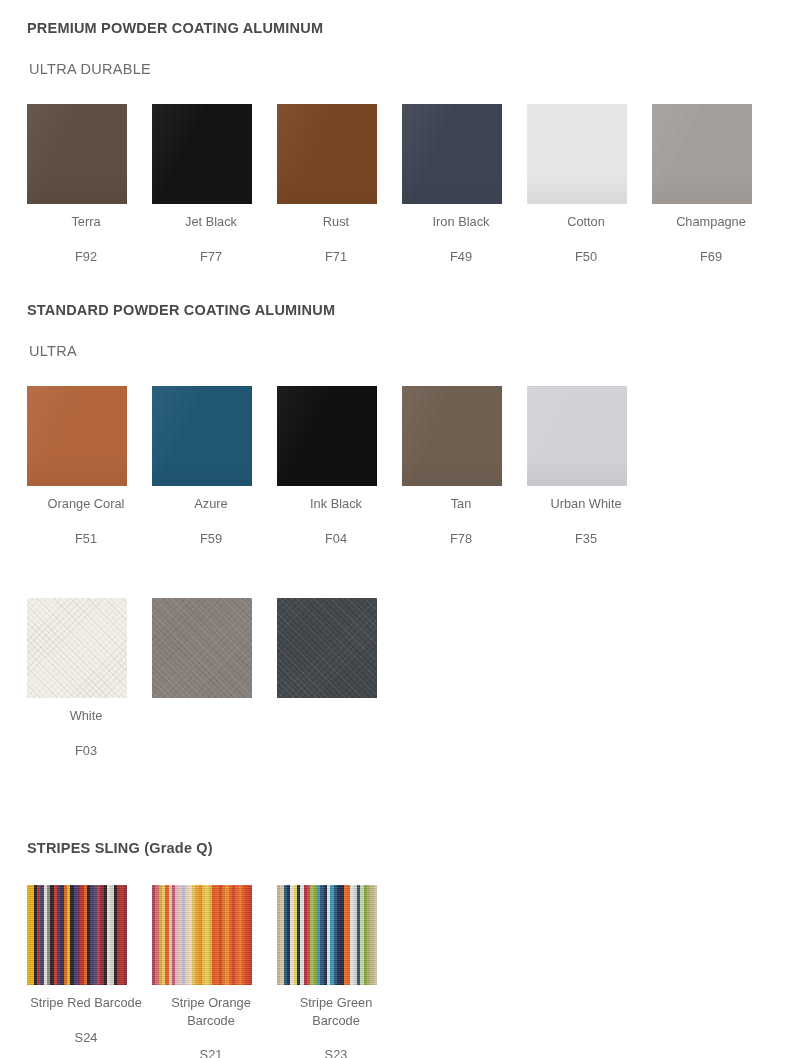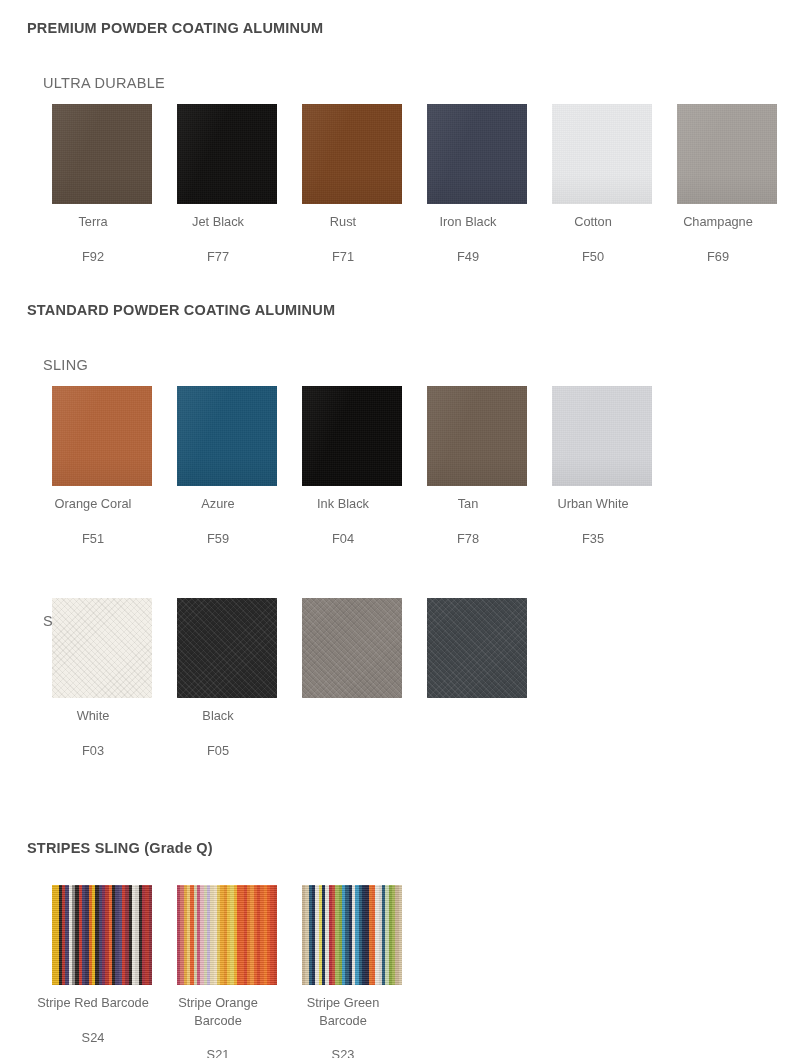--- a/index.html
+++ b/index.html
@@ -31,34 +31,34 @@
     font-weight: bold;
     letter-spacing: 0.2px;
     color: #4a4a4a;
     margin: 0;
   }
   .sub-title {
     font-size: 14.5px;
     font-weight: normal;
     letter-spacing: 0.3px;
     color: #6b6b6b;
-    margin: 16px;
+    margin: 2px;
   }
 
   
   .swatch-row {
     display: flex;
     flex-direction: row;
     align-items: flex-start;
   }
   .swatch-cell {
     width: 125px;
     display: flex;
     flex-direction: column;
-    align-items: flex-end;
+    align-items: flex-start;
   }
   .swatch-chip {
     width: 100px;
     height: 100px;
     position: relative;
     overflow: hidden;
     background-repeat: no-repeat;
   }
   .swatch-chip.tex::after {
     content: "";
@@ -160,21 +160,21 @@
       <div class="swatch-chip tex" style="background-color: rgb(165, 160, 155);"></div>
       <div class="swatch-caption">
         <span>Champagne</span>
         <span class="swatch-code">F69</span>
       </div>
     </div>
   </div>
 
   <h2 class="section-title abs" style="left:27px; top:302px;">STANDARD POWDER COATING ALUMINUM</h2>
 
-  <h3 class="sub-title abs" style="left:27px; top:341px;">SLING</h3>
+  <h3 class="sub-title abs" style="left:27px; top:341px;">ULTRA</h3>
 
   <div class="swatch-row abs" style="left:27px; top:386px;">
 
     <div class="swatch-cell">
       <div class="swatch-chip tex" style="background-color: rgb(179, 100, 58);"></div>
       <div class="swatch-caption">
         <span>Orange Coral</span>
         <span class="swatch-code">F51</span>
       </div>
     </div>
@@ -217,27 +217,20 @@
   <div class="swatch-row abs" style="left:27px; top:598px;">
 
     <div class="swatch-cell">
       <div class="swatch-chip grain" style="background-color: rgb(242, 239, 232);"></div>
       <div class="swatch-caption">
         <span>White</span>
         <span class="swatch-code">F03</span>
       </div>
     </div>
 
-    <div class="swatch-cell">
-      <div class="swatch-chip grain" style="background-color: rgb(40, 40, 40);"></div>
-      <div class="swatch-caption">
-        <span>Black</span>
-        <span class="swatch-code">F05</span>
-      </div>
-    </div>
 
     <div class="swatch-cell">
       <div class="swatch-chip grain" style="background-color: rgb(135, 128, 122);"></div>
     </div>
 
     <div class="swatch-cell">
       <div class="swatch-chip grain" style="background-color: rgb(65, 70, 74);"></div>
     </div>
   </div>
 

